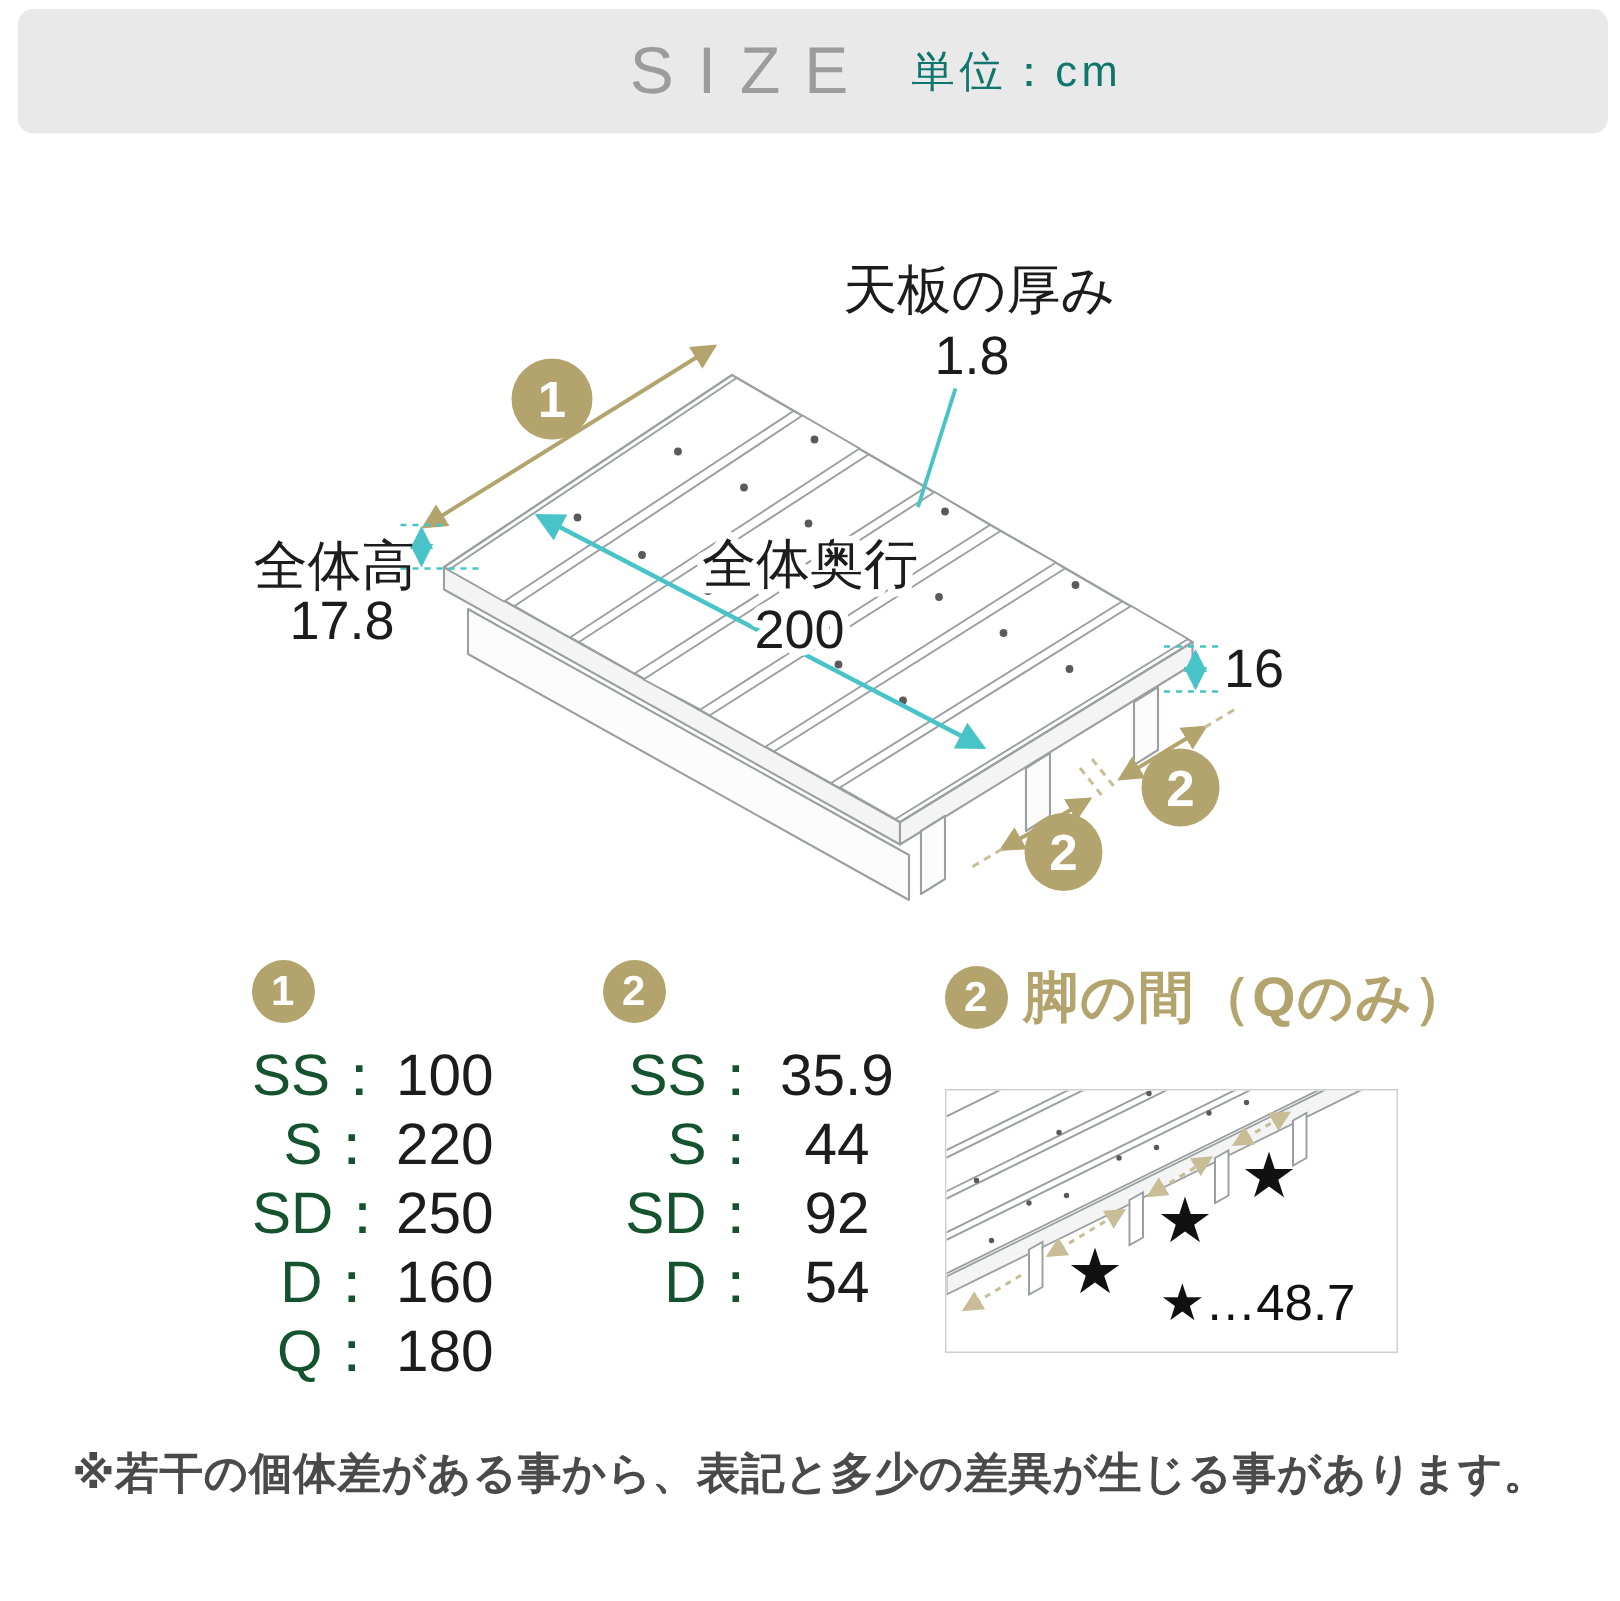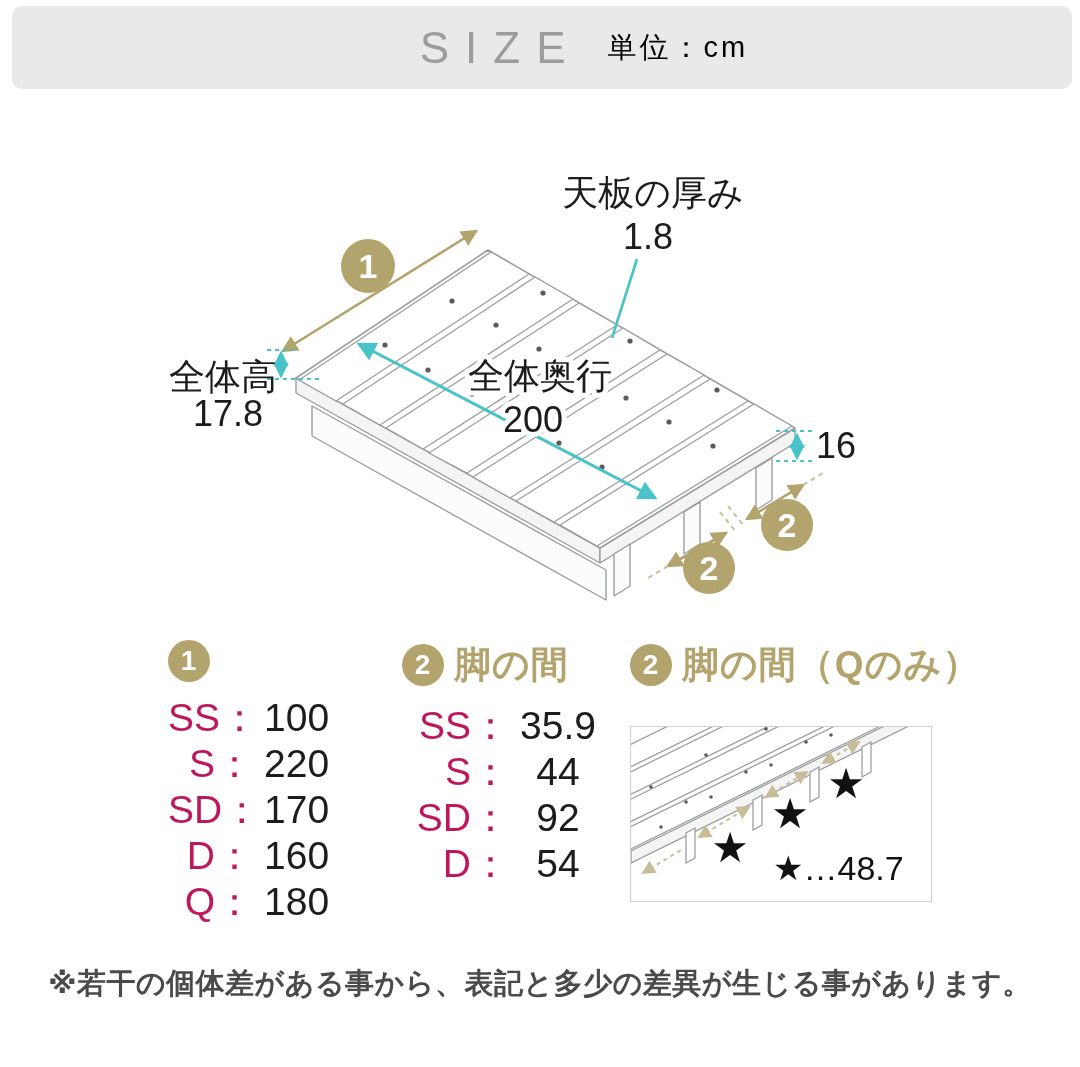--- a/index.html
+++ b/index.html
@@ -10,42 +10,42 @@
   
   .header-band{
     position:absolute;left:12px;top:6px;width:1060px;height:83px;
     background:#e9e9e9;border-radius:10px;
     display:flex;align-items:center;justify-content:center;padding-left:84px;box-sizing:border-box;
   }
   .header-title{
     font-size:44px;font-weight:400;letter-spacing:16px;color:#9c9c9c;
   }
   .header-unit{
-    font-size:29px;font-weight:400;letter-spacing:3px;color:#000000;margin-left:26px;
+    font-size:29px;font-weight:400;letter-spacing:3px;color:#0f766e;margin-left:26px;
   }
   
   .diagram-svg{position:absolute;left:0;top:0;width:1080px;height:660px;}
   .dim-text{font-size:36px;fill:#1c1c1c;}
   .halo{paint-order:stroke;stroke:#ffffff;stroke-width:10px;stroke-linejoin:round;}
   .marker-num{font-size:34px;font-weight:700;fill:#ffffff;}
   
   .tables{position:absolute;left:0;top:640px;width:1080px;}
   .size-col{position:absolute;top:0;}
   .col-1{left:168px;}
   .col-2{left:402px;}
   .col-3{left:630px;width:312px;}
   .col-head{display:flex;align-items:center;gap:10px;color:#b3a36c;font-size:37px;font-weight:600;letter-spacing:1px;white-space:nowrap;}
   .num-badge{
     display:inline-flex;width:42px;height:42px;border-radius:50%;background:#b3a36c;color:#fff;
     align-items:center;justify-content:center;font-size:28px;font-weight:700;flex:0 0 auto;
   }
   .size-rows{margin-top:14px;display:grid;grid-template-columns:auto auto;column-gap:10px;row-gap:2px;font-size:39px;line-height:44px;}
   .col-1 .size-rows{grid-template-columns:86px auto;}
   .col-2 .size-rows{grid-template-columns:100px auto;margin-left:8px;}
-  .size-lbl{color:#be185d;text-align:right;white-space:nowrap;}
+  .size-lbl{color:#14532d;text-align:right;white-space:nowrap;}
   .size-val{color:#1c1c1c;text-align:center;}
   .qbox{
     margin-top:36px;width:300px;height:174px;border:1px solid #cfcfcf;background:#fff;overflow:hidden;
   }
   
   .footer-note{
     position:absolute;left:0;top:962px;width:1080px;text-align:center;
     color:#4a4a4a;font-size:29px;font-weight:600;line-height:43px;letter-spacing:0.5px;
   }
 </style>
@@ -175,32 +175,31 @@
     <div class="size-col col-1">
       <div class="col-head">
         <span class="num-badge">1</span>
       </div>
       <div class="size-rows">
         <span class="size-lbl"><span>SS</span><span>：</span></span>
           <span class="size-val">100</span>
         <span class="size-lbl"><span>S</span><span>：</span></span>
           <span class="size-val">220</span>
         <span class="size-lbl"><span>SD</span><span>：</span></span>
-          <span class="size-val">170</span>
+          <span class="size-val">250</span>
         <span class="size-lbl"><span>D</span><span>：</span></span>
           <span class="size-val">160</span>
         <span class="size-lbl"><span>Q</span><span>：</span></span>
           <span class="size-val">180</span>
       </div>
     </div>
 
     <div class="size-col col-2">
       <div class="col-head">
         <span class="num-badge">2</span>
-        <span>脚の間</span>
       </div>
       <div class="size-rows">
         <span class="size-lbl"><span>SS</span><span>：</span></span>
           <span class="size-val">35.9</span>
         <span class="size-lbl"><span>S</span><span>：</span></span>
           <span class="size-val">44</span>
         <span class="size-lbl"><span>SD</span><span>：</span></span>
           <span class="size-val">92</span>
         <span class="size-lbl"><span>D</span><span>：</span></span>
           <span class="size-val">54</span>

